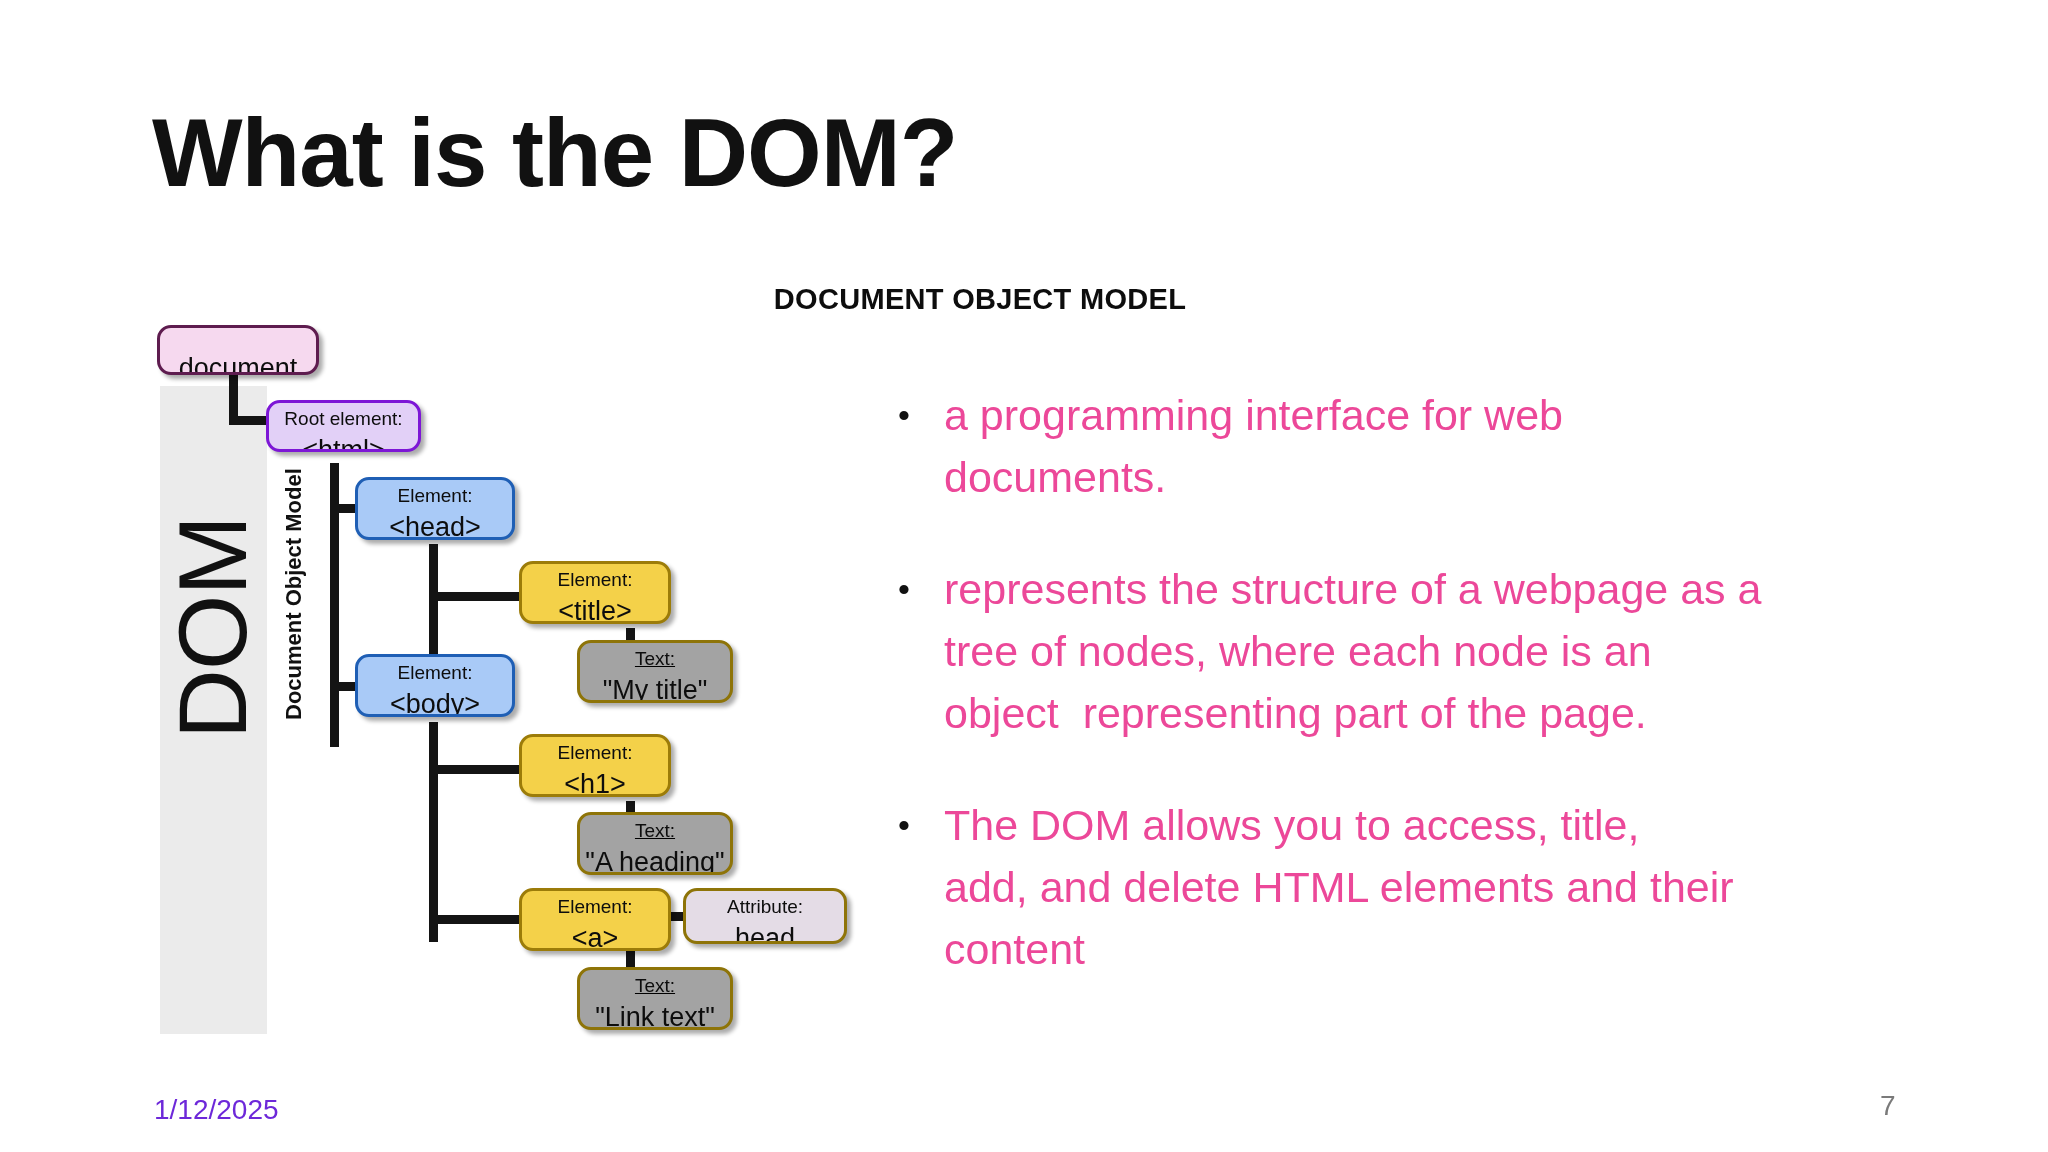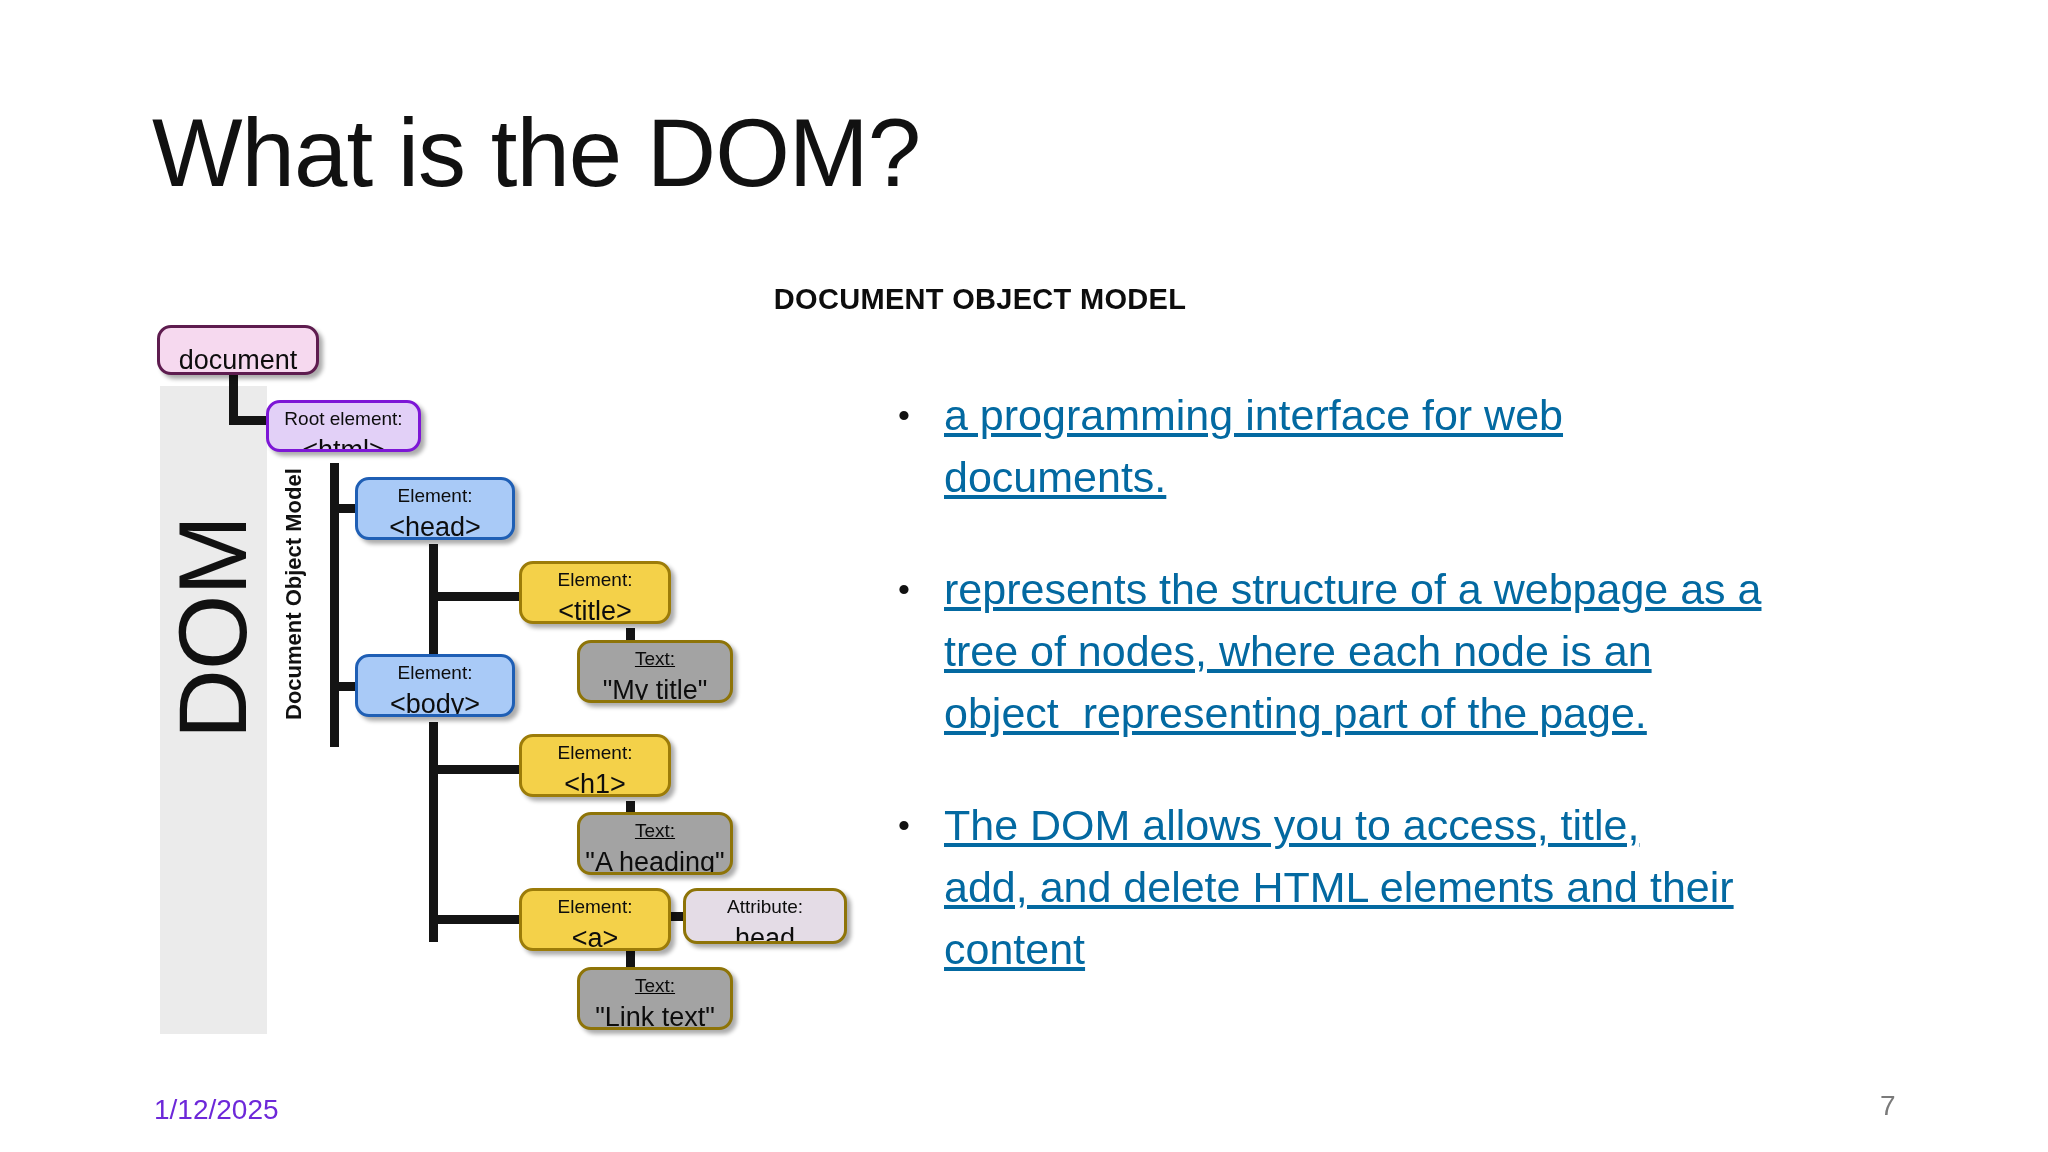--- a/index.html
+++ b/index.html
@@ -15,21 +15,21 @@
     font-family: "Liberation Sans", sans-serif;
     color: #000000;
   }
 
   
   #slide-title {
     position: absolute;
     left: 152px;
     top: 103px;
     font-size: 96px;
-    font-weight: 400;
+    font-weight: 700;
     letter-spacing: -1px;
     line-height: 1.05;
     color: #111111;
     white-space: nowrap;
   }
 
   
   #diagram-heading {
     position: absolute;
     left: 700px;
@@ -113,21 +113,21 @@
     color: #0d0d0d;
   }
   .node .val {
     display: block;
     font-size: 27px;
     line-height: 1.15;
     margin-top: 5px;
     color: #0d0d0d;
   }
   .node.single .val {
-    margin-top: 8px;
+    margin-top: 16px;
     line-height: 1.0;
   }
 
   .n-document { background: #f6d9ef; border-color: #5e1c4f; }
   .n-root     { background: #e2d0f7; border-color: #7d16d6; }
   .n-element  { background: #a9caf7; border-color: #1f5fb5; }
   .n-tag      { background: #f4d149; border-color: #9c7c09; }
   .n-text     { background: #a3a3a3; border-color: #8e7408; text-decoration: underline; }
   .n-attr     { background: #e4dce6; border-color: #8e7408; }
 
@@ -148,23 +148,22 @@
     width: 46px;
     font-size: 34px;
     line-height: 62px;
     text-align: left;
     color: #111111;
   }
   .bullet .btext {
     flex: 1 1 auto;
     font-size: 43px;
     line-height: 62px;
-    color: #0369a1;
+    color: #ec4899;
     white-space: pre-wrap;
-    text-decoration: underline;
   }
 
   
   #footer-date {
     position: absolute;
     left: 154px;
     top: 1094px;
     font-size: 28px;
     color: #6d28d9;
   }

